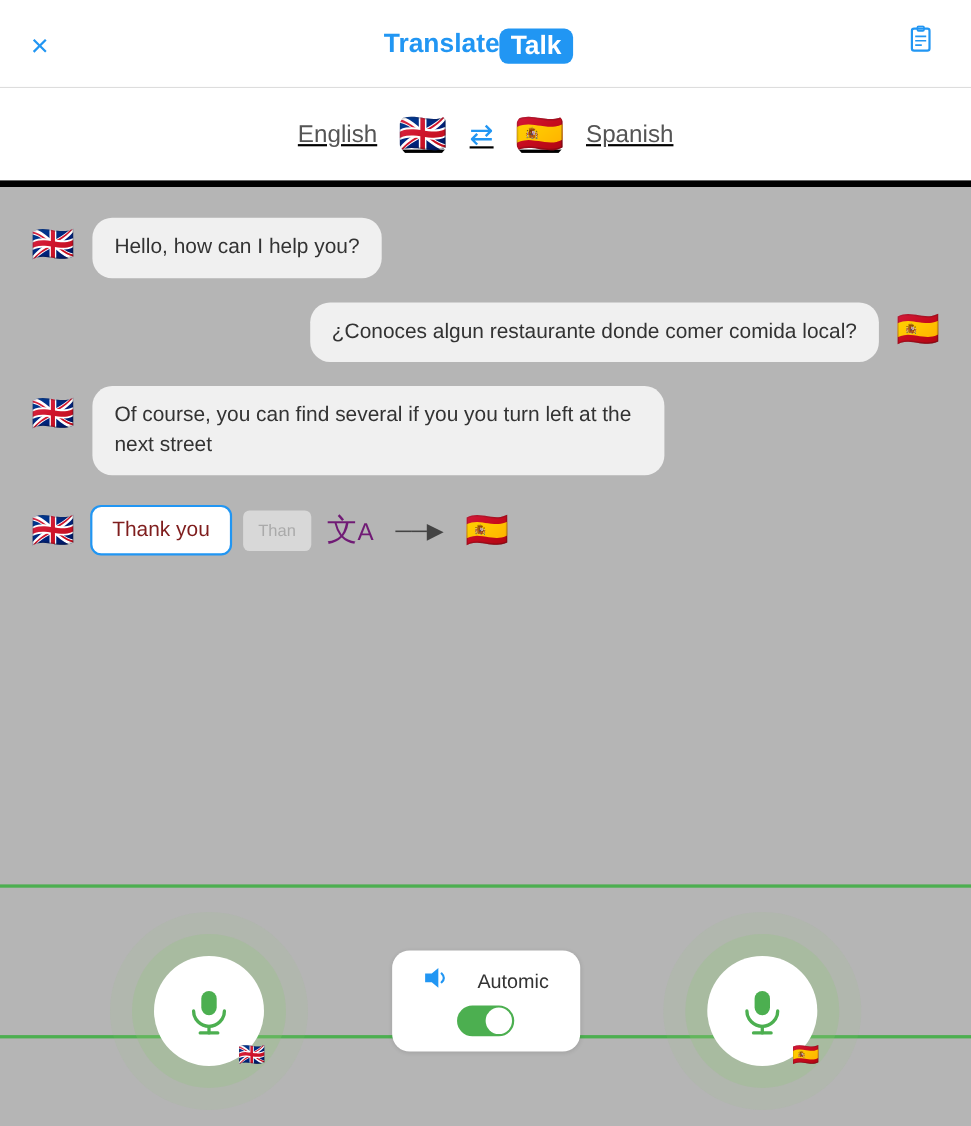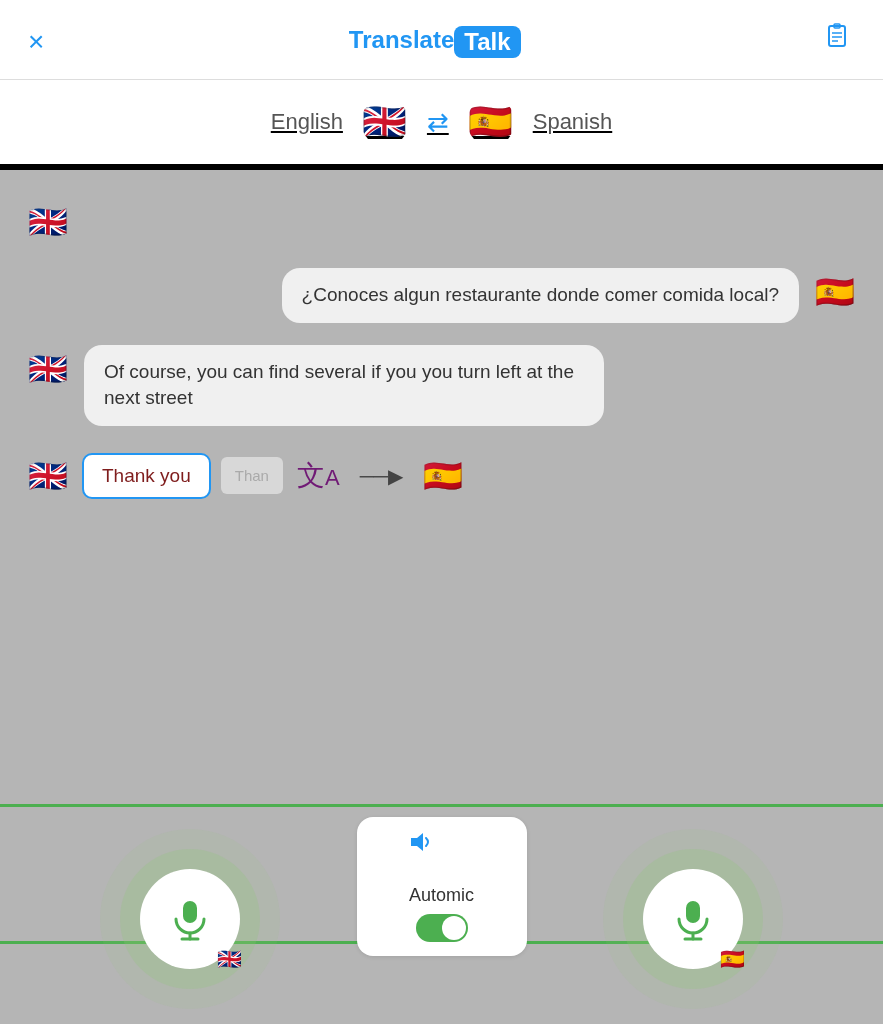--- a/index.html
+++ b/index.html
@@ -223,22 +223,22 @@
       box-shadow: 0 1px 4px rgba(0,0,0,0.1);
       position: absolute;
       bottom: 68px;
       left: 50%;
       transform: translateX(-50%);
       z-index: 3;
       min-width: 170px;
     }
     .automic-top {
       display: flex;
+      align-items: center;
       gap: 26px;
-      flex-direction: column;
     }
     .automic-label {
       font-size: 18px;
       color: #333;
       font-weight: 500;
     }
     
     .toggle-switch {
       width: 52px;
       height: 28px;
@@ -287,20 +287,21 @@
     <span class="flag">🇬🇧</span>
     <span class="swap-icon">⇄</span>
     <span class="flag">🇪🇸</span>
     <span class="lang-name">Spanish</span>
   </div>
 
   <div class="chat-area">
 
     <div class="msg-row">
       <span class="flag" style="flex-shrink:0;font-size:32px;">🇬🇧</span>
+      <div class="msg-bubble">Hello, how can I help you?</div>
     </div>
 
     <div class="msg-row right">
       <div class="msg-bubble">¿Conoces algun restaurante donde comer comida local?</div>
       <span class="flag" style="flex-shrink:0;font-size:32px;">🇪🇸</span>
     </div>
 
     <div class="msg-row">
       <span class="flag" style="flex-shrink:0;font-size:32px;">🇬🇧</span>
       <div class="msg-bubble">Of course, you can find several if you you turn left at the next street</div>

